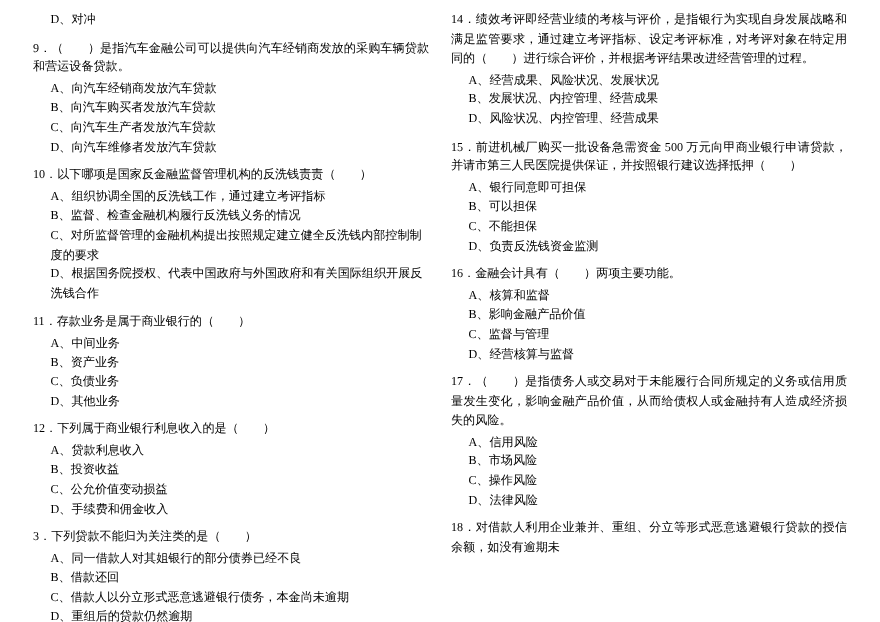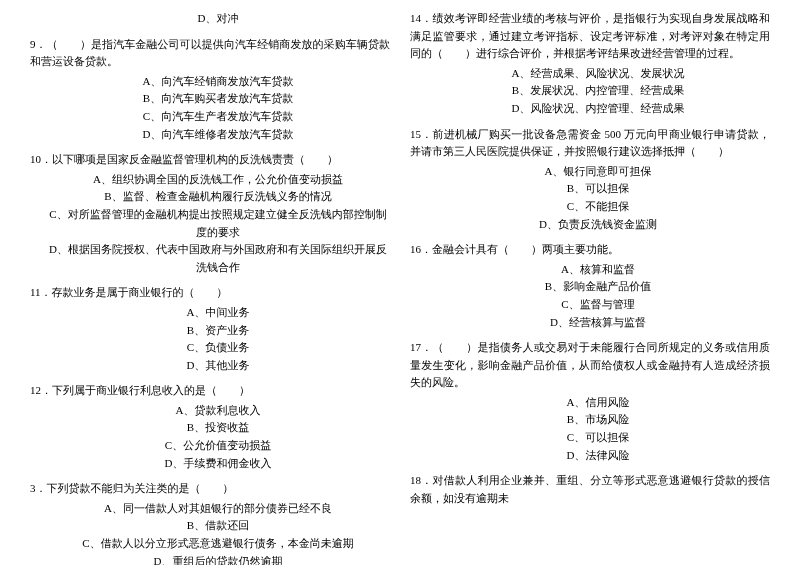--- a/index.html
+++ b/index.html
@@ -31,21 +31,20 @@
     }
     .question-text {
       line-height: 1.6;
       text-align: justify;
       margin-bottom: 2px;
       font-family: Liberation Serif, serif;
     }
     .option {
       padding-left: 16px;
       line-height: 1.6;
-      text-align: center;
     }
   </style>
 </head>
 <body>
 
 <div class="page-container">
   <div class="two-column">
 
     <div class="column">
 
@@ -56,21 +55,21 @@
       <div class="question-block">
         <div class="question-text">9．（　　）是指汽车金融公司可以提供向汽车经销商发放的采购车辆贷款和营运设备贷款。</div>
         <div class="option">A、向汽车经销商发放汽车贷款</div>
         <div class="option">B、向汽车购买者发放汽车贷款</div>
         <div class="option">C、向汽车生产者发放汽车贷款</div>
         <div class="option">D、向汽车维修者发放汽车贷款</div>
       </div>
 
       <div class="question-block">
         <div class="question-text">10．以下哪项是国家反金融监督管理机构的反洗钱责责（　　）</div>
-        <div class="option">A、组织协调全国的反洗钱工作，公允价值变动损益</div>
+        <div class="option">A、组织协调全国的反洗钱工作，通过建立考评指标</div>
         <div class="option">B、监督、检查金融机构履行反洗钱义务的情况</div>
         <div class="option">C、对所监督管理的金融机构提出按照规定建立健全反洗钱内部控制制度的要求</div>
         <div class="option">D、根据国务院授权、代表中国政府与外国政府和有关国际组织开展反洗钱合作</div>
       </div>
 
       <div class="question-block">
         <div class="question-text">11．存款业务是属于商业银行的（　　）</div>
         <div class="option">A、中间业务</div>
         <div class="option">B、资产业务</div>
         <div class="option">C、负债业务</div>
@@ -117,21 +116,21 @@
         <div class="option">A、核算和监督</div>
         <div class="option">B、影响金融产品价值</div>
         <div class="option">C、监督与管理</div>
         <div class="option">D、经营核算与监督</div>
       </div>
 
       <div class="question-block">
         <div class="question-text">17．（　　）是指债务人或交易对于未能履行合同所规定的义务或信用质量发生变化，影响金融产品价值，从而给债权人或金融持有人造成经济损失的风险。</div>
         <div class="option">A、信用风险</div>
         <div class="option">B、市场风险</div>
-        <div class="option">C、可以担保</div>
+        <div class="option">C、操作风险</div>
         <div class="option">D、法律风险</div>
       </div>
 
       <div class="question-block">
         <div class="question-text">18．对借款人利用企业兼并、重组、分立等形式恶意逃避银行贷款的授信余额，如没有逾期未</div>
       </div>
 
     </div>
   </div>
 

